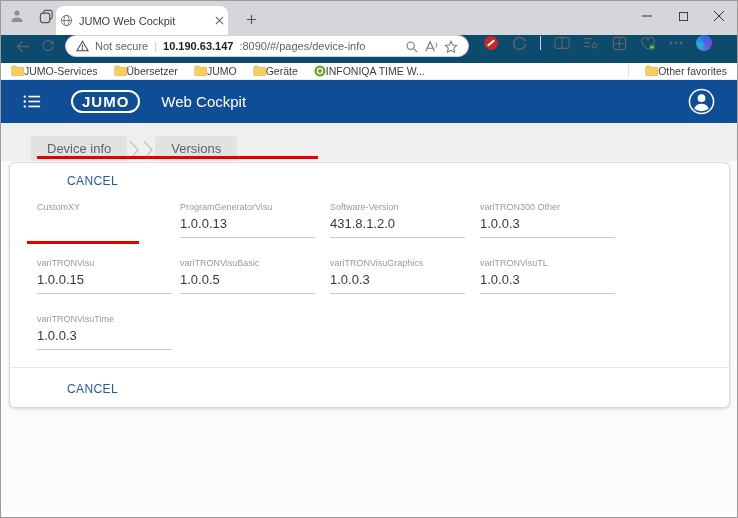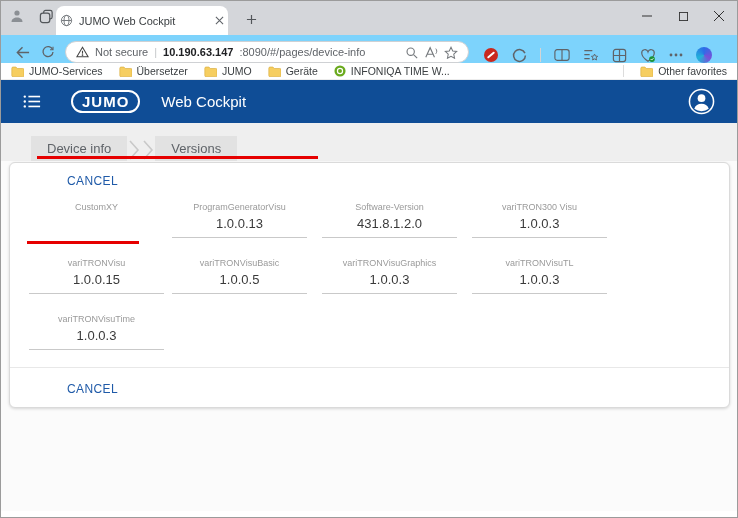--- a/index.html
+++ b/index.html
@@ -9,36 +9,36 @@
   .titlebar{position:relative;height:34px;background:#d4d6da;}
   .tb-left{position:absolute;left:8px;top:7px;display:flex;align-items:center;gap:14px;}
   .tab{position:absolute;left:55px;top:5px;width:172px;height:29px;background:#fff;border-radius:8px 8px 0 0;
        display:flex;align-items:center;padding:0 4px;box-sizing:border-box;font-size:11px;color:#3c4043;gap:6px;}
   .tab-title{flex:1;white-space:nowrap;overflow:hidden;text-overflow:ellipsis;}
   .newtab{position:absolute;left:240px;top:8px;width:20px;height:20px;display:flex;align-items:center;justify-content:center;}
   .wincontrols{position:absolute;right:0;top:0;height:30px;display:flex;}
   .wc{width:36px;height:30px;display:flex;align-items:center;justify-content:center;}
 
   
-  .toolbar{height:28px;background:#7dd3fc;display:flex;align-items:flex-end;padding:0 8px;box-sizing:border-box;}
+  .toolbar{height:28px;background:#0c4a6e;display:flex;align-items:flex-start;padding:0 8px;box-sizing:border-box;}
   .navbtn{width:26px;height:22px;display:flex;align-items:center;justify-content:center;}
   .urlpill{width:404px;height:22px;border:1px solid #cfd1d4;border-radius:12px;background:#fff;
            display:flex;align-items:center;padding:0 10px;box-sizing:border-box;font-size:11px;color:#5f6368;gap:6px;margin-left:4px;}
   .pill-div{color:#c4c6c9;}
   .host{color:#202124;font-weight:700;}
   .path{color:#5f6368;white-space:nowrap;}
   .pill-spacer{flex:1;}
   .extrow{display:flex;align-items:center;margin-left:14px;gap:13px;}
   .tool-div{width:1px;height:14px;background:#d4d4d4;}
   .copilot{width:16px;height:16px;border-radius:50%;background:conic-gradient(#2b6de8,#7a4fd8,#21b3d8,#2b6de8);}
 
   
   .bookmarksbar{height:17px;background:#fff;border-bottom:1px solid #ececec;display:flex;align-items:center;
                 font-size:10.5px;color:#3c4043;padding:0 10px;box-sizing:border-box;gap:16px;}
-  .bm{display:flex;align-items:flex-end;gap:5px;white-space:nowrap;}
+  .bm{display:flex;align-items:flex-start;white-space:nowrap;}
   .bm-spacer{flex:1;}
   .bm-div{width:1px;height:12px;background:#dcdcdc;}
 
   
   .appheader{height:43px;background:#0f4d96;display:flex;align-items:center;color:#fff;padding:0 16px;box-sizing:border-box;}
   .menu-icon{margin-left:6px;}
   .logo{border:2px solid #fff;border-radius:14px;padding:1px 9px;font-weight:800;font-size:15px;letter-spacing:1px;margin-left:30px;}
   .apptitle{font-size:15px;font-weight:400;margin-left:21px;}
   .avatar{margin-left:auto;margin-right:6px;display:flex;}
 
@@ -47,21 +47,21 @@
   .crumb{background:#e2e2e2;color:#5f6368;font-size:13px;padding:5px 16px;}
   .crumb-sep{display:flex;align-items:center;margin:0 1px;}
 
   
   .content{position:relative;height:350px;background:#fbfbfb;}
   .card{position:absolute;left:8px;top:1px;width:719px;height:244px;background:#fff;border:1px solid #dadada;
         border-radius:6px;box-shadow:0 1px 3px rgba(0,0,0,.15);}
   .cancel{position:absolute;left:19px;font-size:12px;color:#1f5aa8;letter-spacing:.4px;cursor:pointer;margin-left:38px;}
   .cancel-top{top:11px;}
   .cancel-bottom{top:219px;}
-  .fields{position:absolute;top:38px;left:19px;display:grid;grid-template-columns:143px 150px 150px 150px;text-align:center;}
+  .fields{position:absolute;top:38px;left:27px;display:grid;grid-template-columns:143px 150px 150px 150px;}
   .field{width:135px;margin-bottom:19px;}
   .flabel{font-size:9px;color:#9a9a9a;line-height:12px;white-space:nowrap;}
   .fvalue{font-size:13px;color:#3a3a3a;padding:3px 0 6px;border-bottom:1px solid #c9c9c9;}
   .card-divider{position:absolute;left:0;right:0;top:204px;border-top:1px solid #e8e8e8;}
 
   
   .red-line{position:absolute;height:3px;background:#e60000;z-index:5;}
   .red-breadcrumb{left:36px;top:155px;width:281px;}
   .red-customxy{left:26px;top:240px;width:112px;}
 
@@ -307,21 +307,21 @@
         </div>
         <div class="field">
           <div class="flabel">ProgramGeneratorVisu</div>
           <div class="fvalue">1.0.0.13</div>
         </div>
         <div class="field">
           <div class="flabel">Software-Version</div>
           <div class="fvalue">431.8.1.2.0</div>
         </div>
         <div class="field">
-          <div class="flabel">variTRON300 Visu</div>
+          <div class="flabel">variTRON300 Other</div>
           <div class="fvalue">1.0.0.3</div>
         </div>
         <div class="field">
           <div class="flabel">variTRONVisu</div>
           <div class="fvalue">1.0.0.15</div>
         </div>
         <div class="field">
           <div class="flabel">variTRONVisuBasic</div>
           <div class="fvalue">1.0.0.5</div>
         </div>

